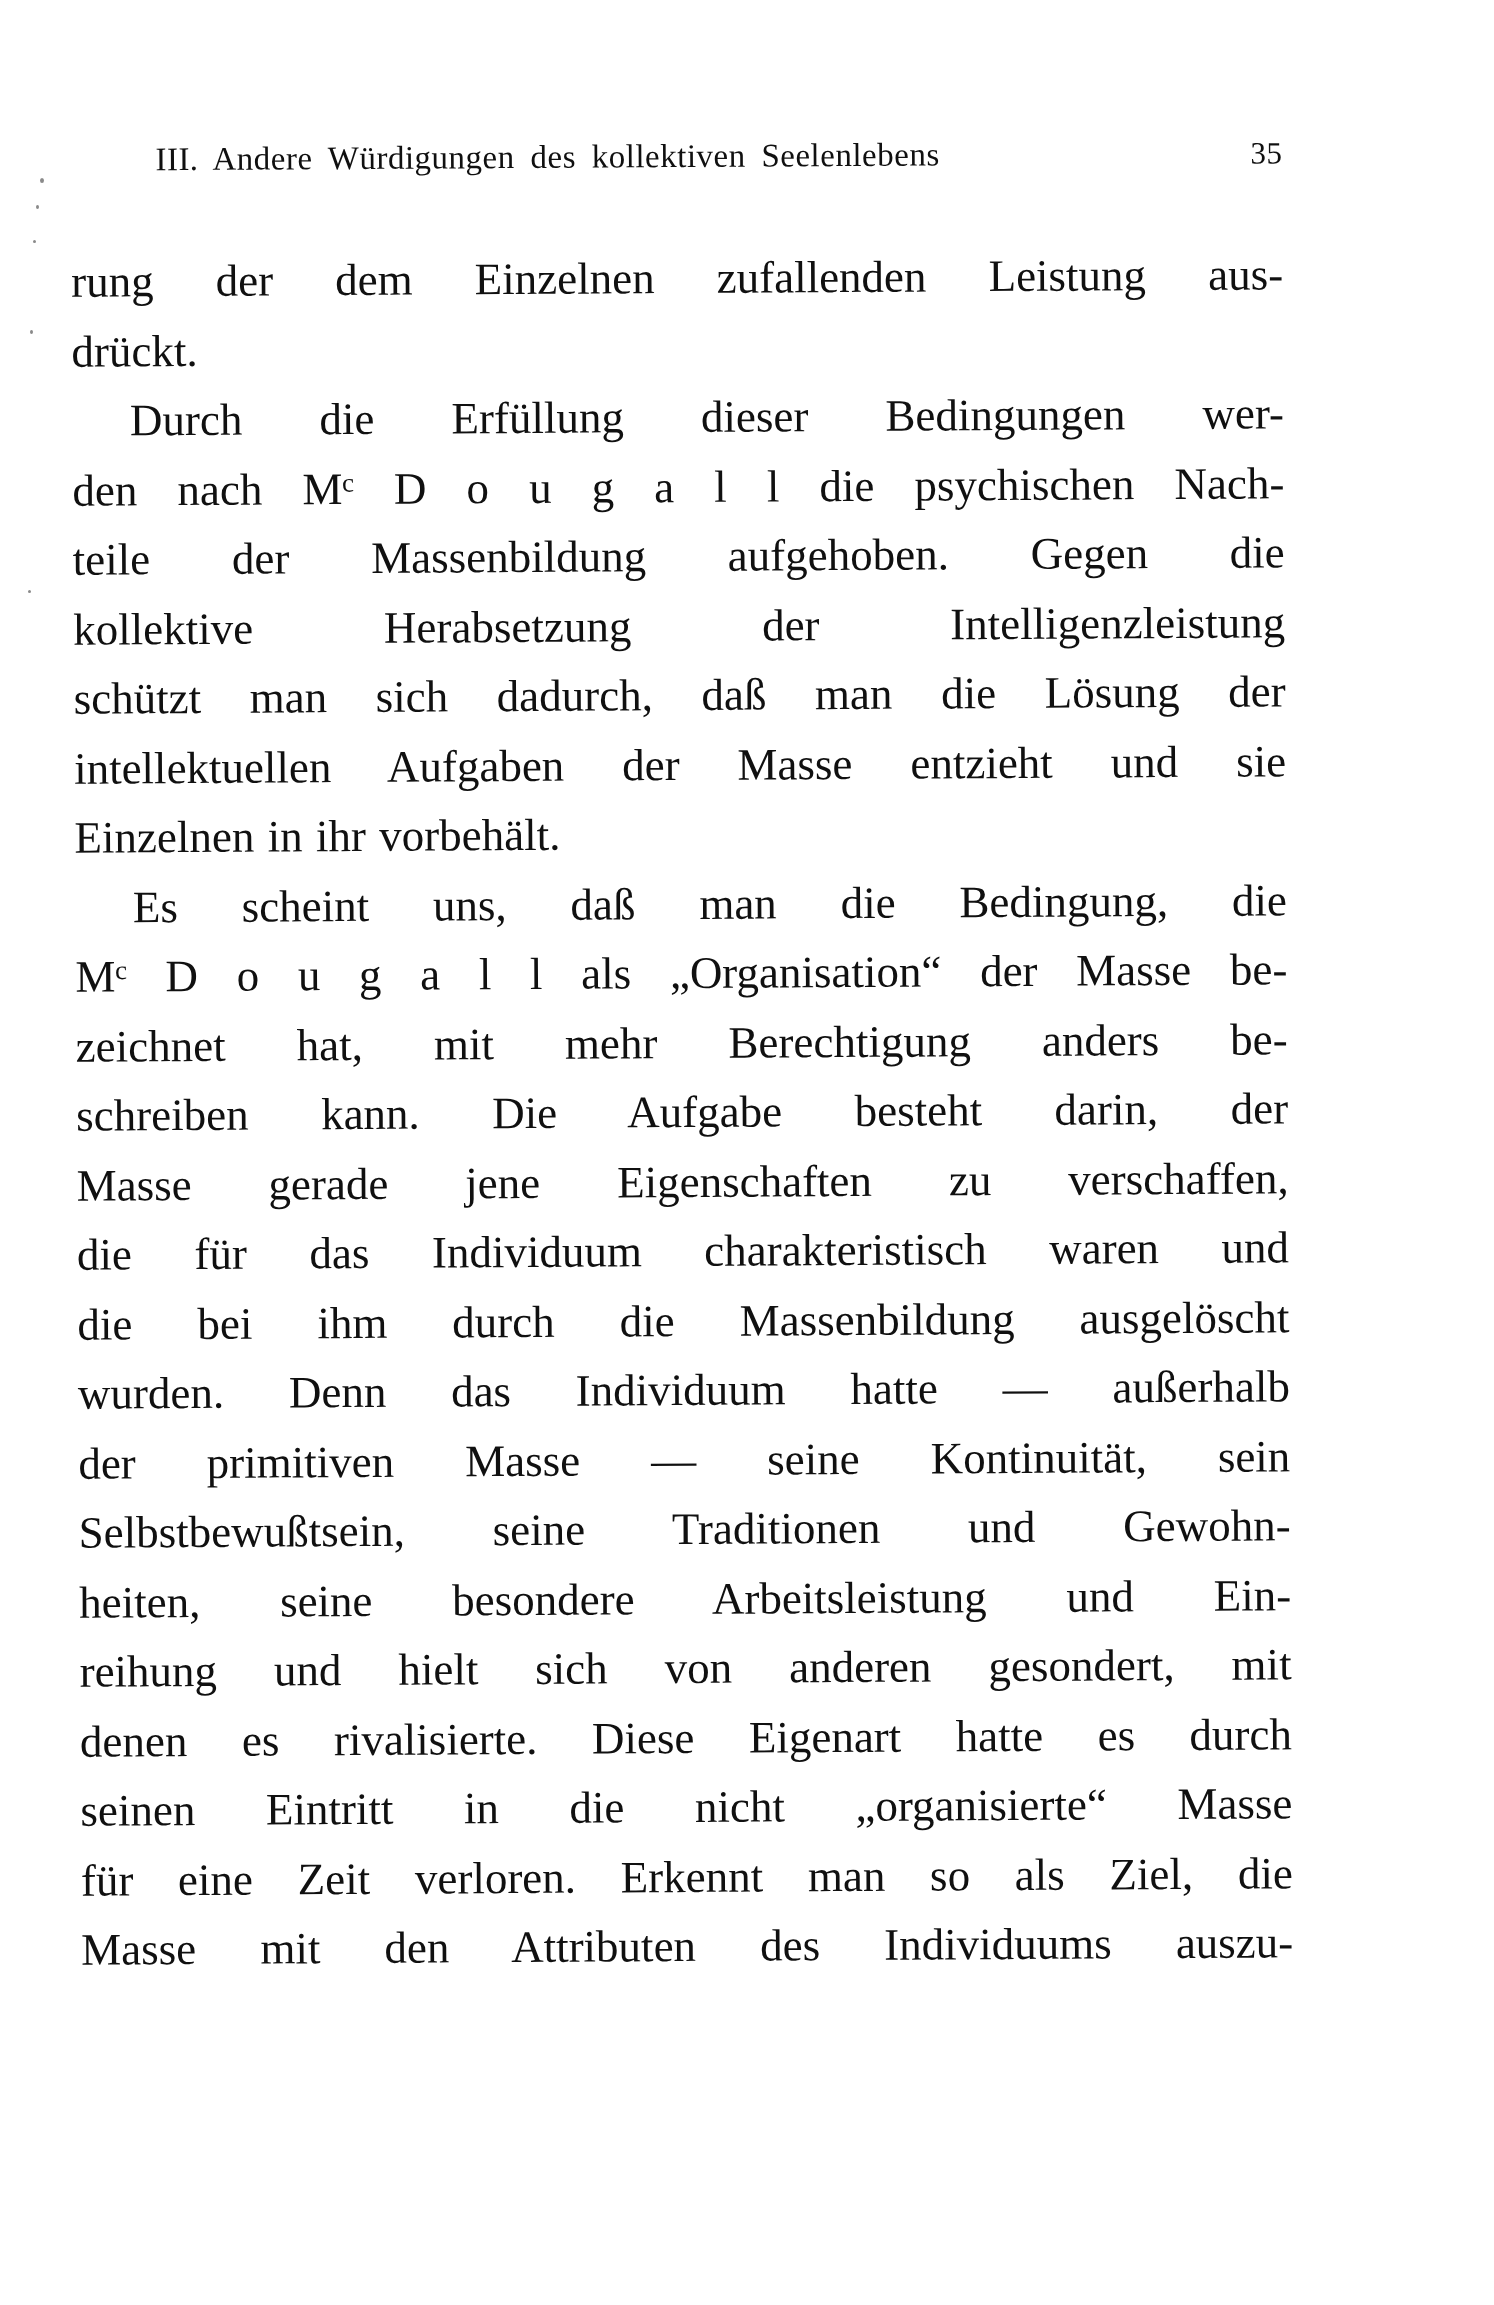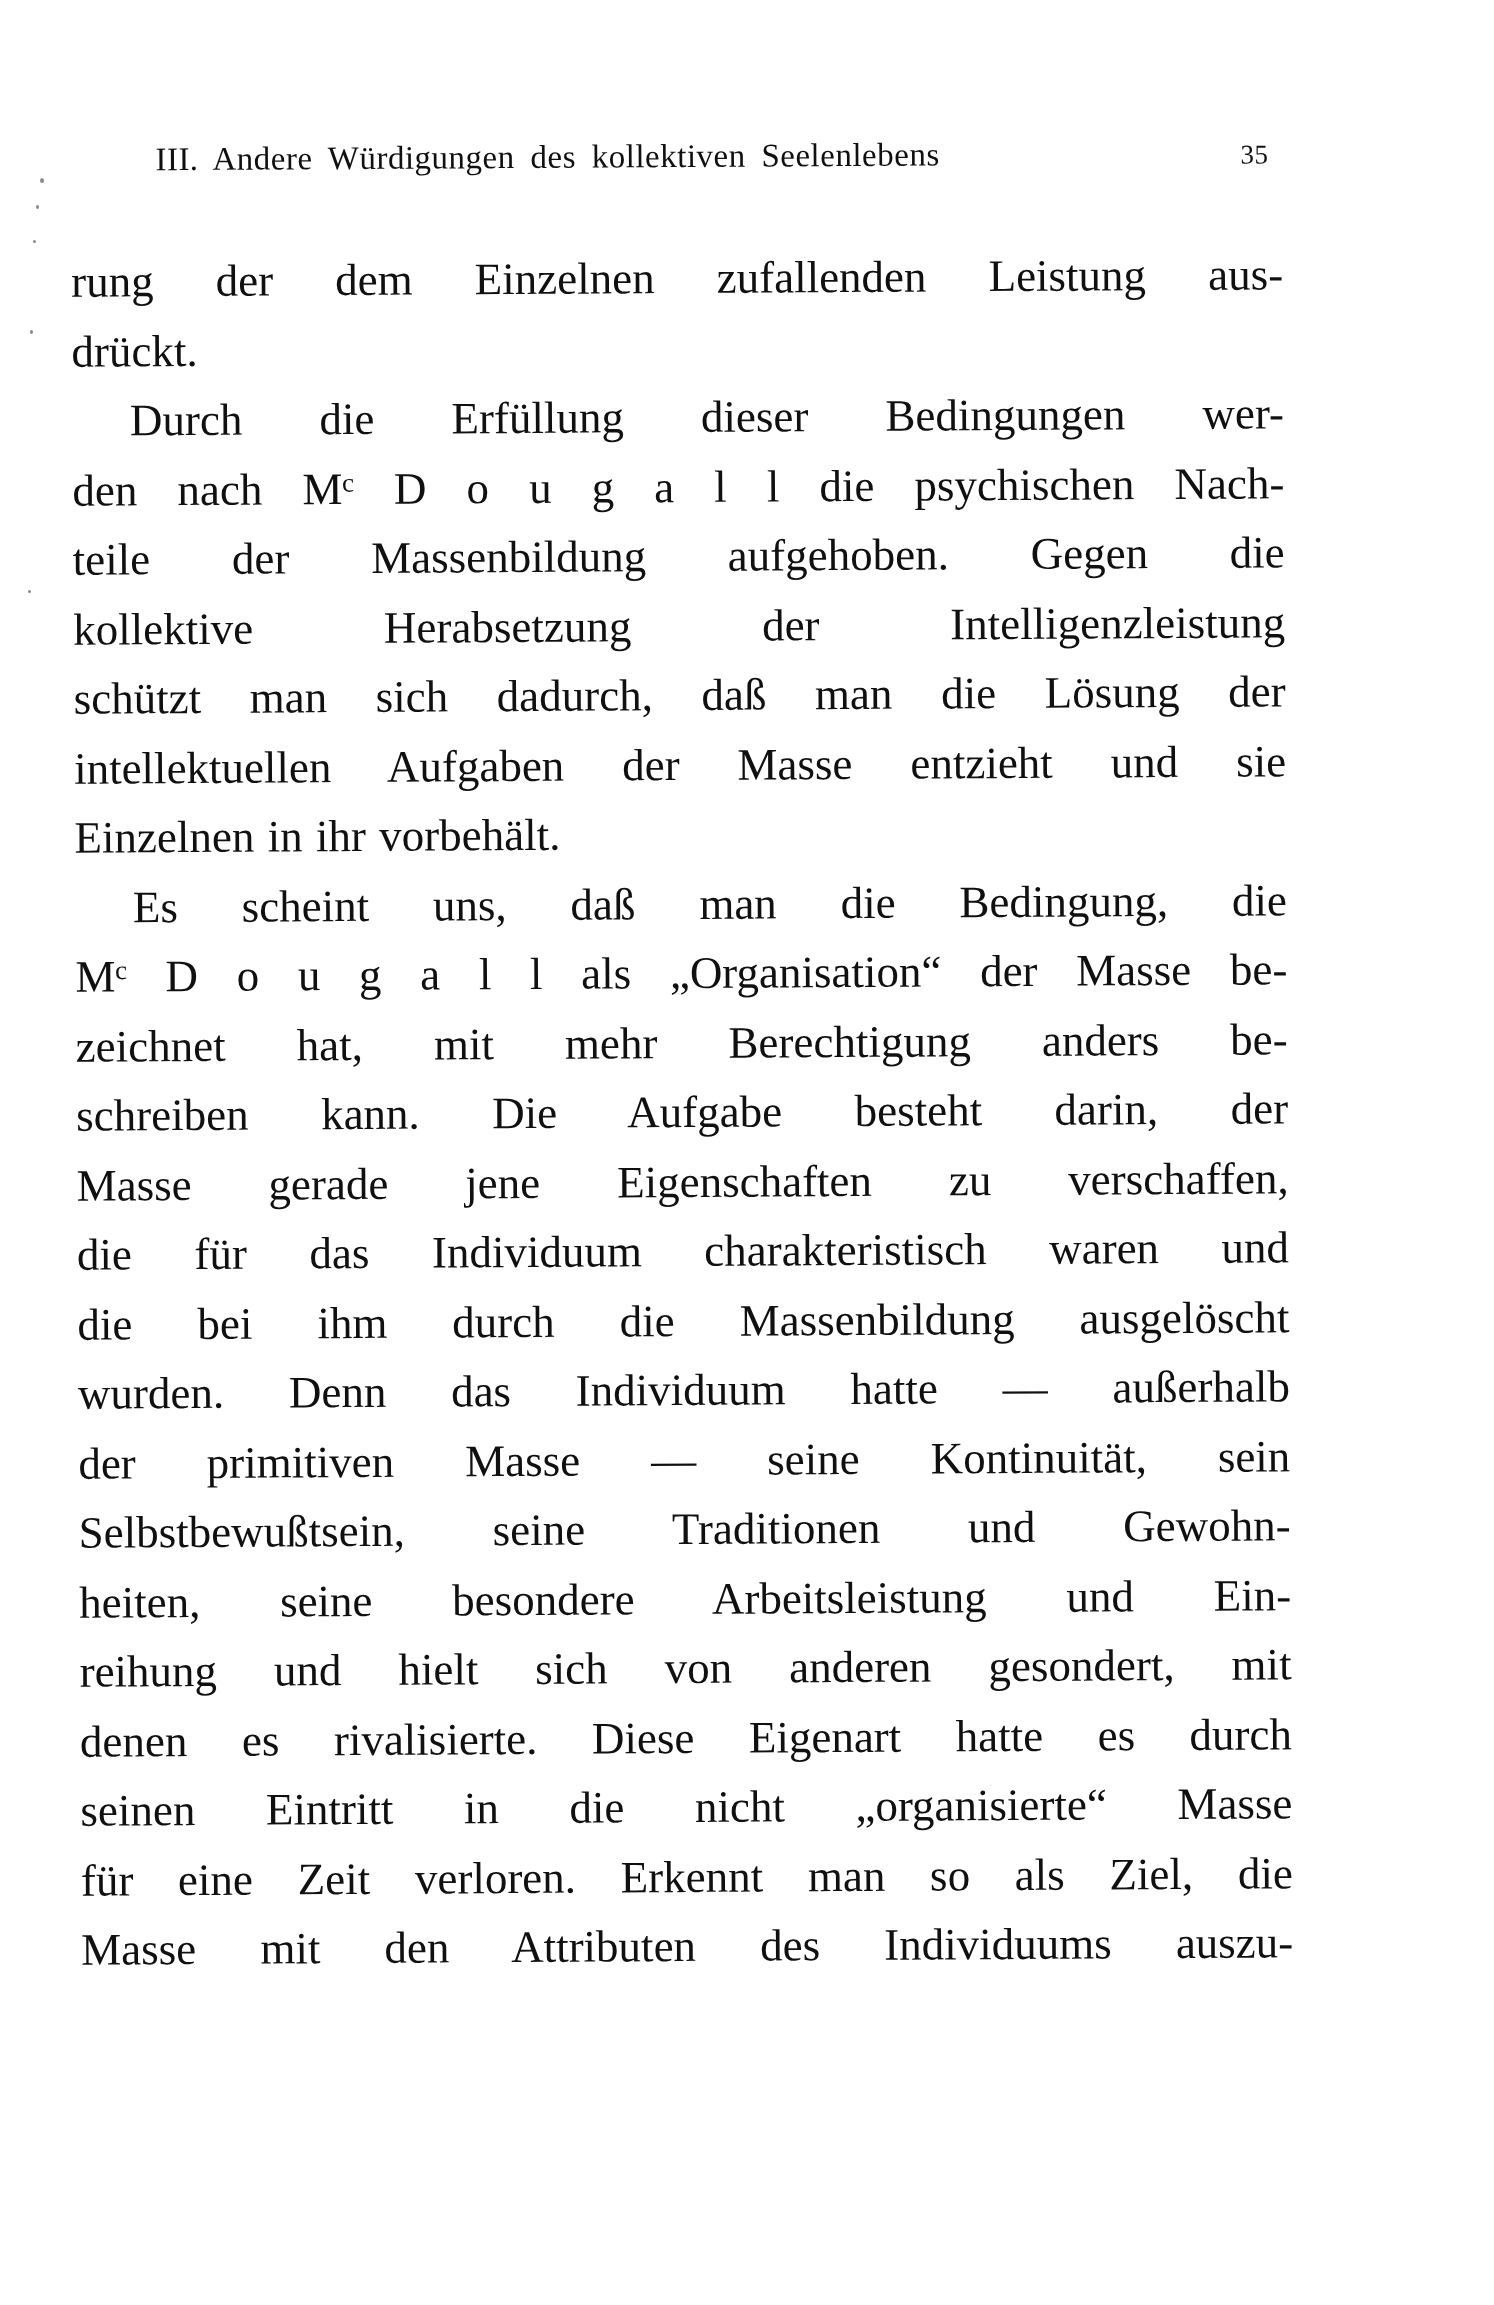--- a/index.html
+++ b/index.html
@@ -34,22 +34,21 @@
     font-size: 33px;
     letter-spacing: 0.5px;
   }
   .header-title {
     margin-left: 85px;
     word-spacing: 7px;
     white-space: nowrap;
   }
   .page-number {
     margin-left: auto;
-    margin-right: 14px;
-    font-size: 27px;
+    font-size: 31px;
   }
   .text-block {
     position: absolute;
     top: 244px;
     left: 75px;
     width: 1212px;
     font-size: 45px;
     line-height: 69.5px;
   }
   .line {

